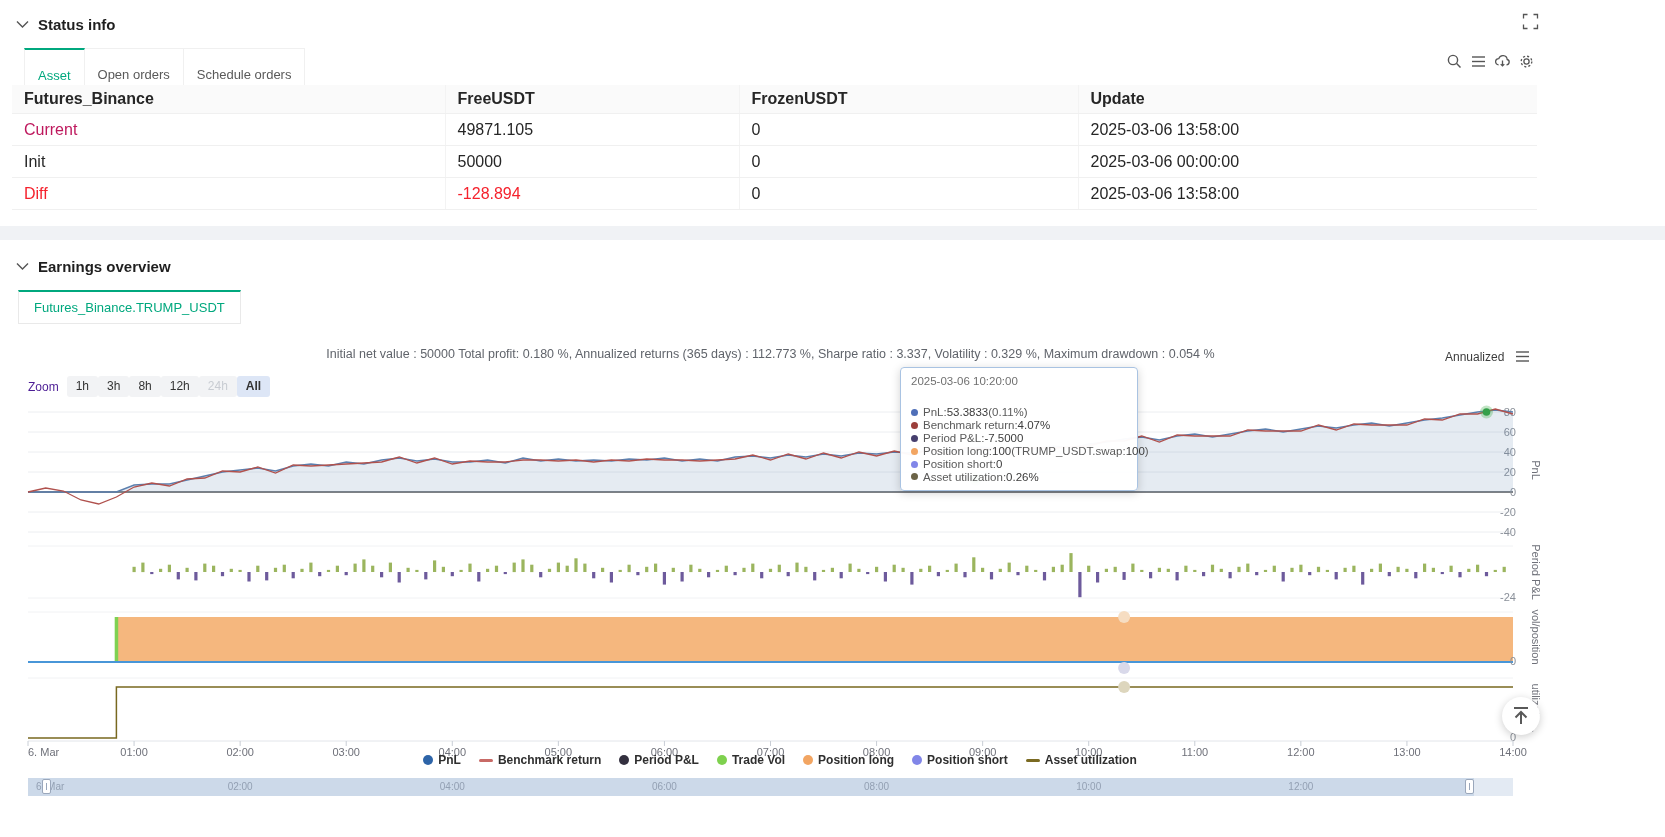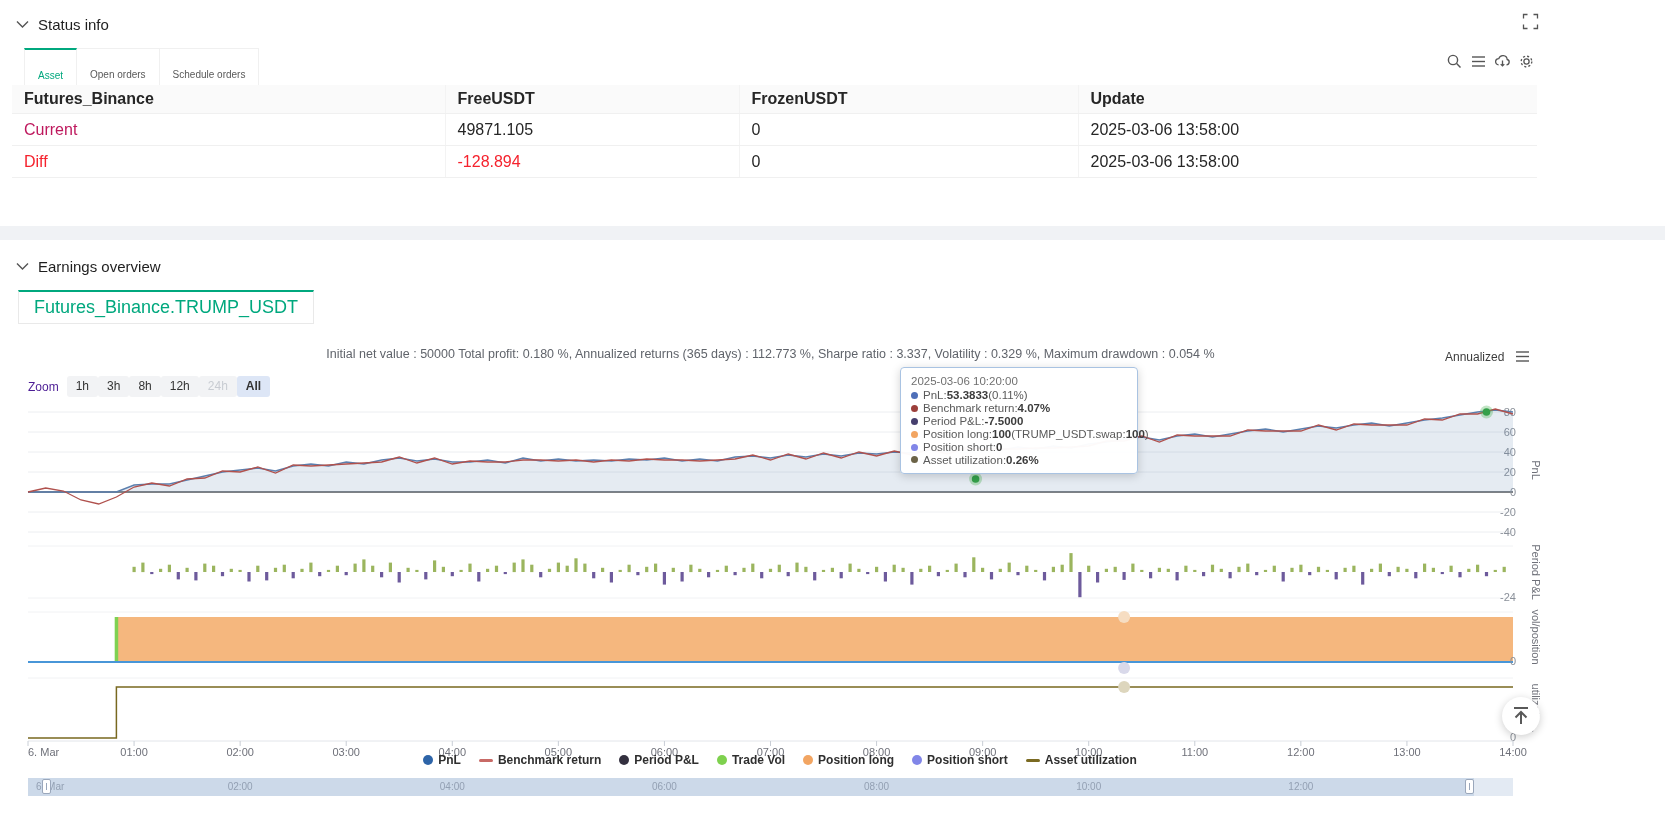--- a/index.html
+++ b/index.html
@@ -3,44 +3,44 @@
 <meta charset="utf-8">
 <style>
   html,body{margin:0;padding:0}
   .screen{position:relative;width:1665px;height:837px;background:#f0f2f5;overflow:hidden;
           font-family:"Liberation Sans",sans-serif;color:#262626}
   .card{position:absolute;left:0;width:1665px;background:#fff}
   #card-status{top:0;height:226px}
   #card-earnings{top:240px;height:597px}
 
   .sec-head{position:absolute;display:flex;align-items:center;gap:9px;height:22px}
-  .sec-head h2{font-size:15px;font-weight:400;color:#1f1f1f;margin:0}
+  .sec-head h2{font-size:15px;font-weight:700;color:#1f1f1f;margin:0}
   .chev{display:flex;align-items:center;cursor:pointer}
 
   .icon-btn{width:17px;height:17px;display:flex;align-items:center;justify-content:center;cursor:pointer}
 
   
   .tabs{position:absolute;top:48px;left:24px;display:flex}
   .tab{height:53px;box-sizing:border-box;padding:0 13px;display:flex;align-items:center;
-       border:1px solid #f0f0f0;border-left:none;font-size:10px;color:#595959;background:#fff;cursor:pointer}
+       border:1px solid #f0f0f0;border-left:none;font-size:13px;color:#595959;background:#fff;cursor:pointer}
   .tab:first-child{border-left:1px solid #f0f0f0}
   .tab.active{color:#00a87e;border-top:2px solid #00a87e}
 
   .toolbar{position:absolute;top:53px;left:1446px;display:flex;gap:7px}
 
   
   table.status{position:absolute;top:85px;left:12px;width:1525px;border-collapse:collapse;table-layout:fixed}
   table.status th,table.status td{border-bottom:1px solid #f0f0f0;border-right:1px solid #f3f3f3;
        font-size:16px;text-align:left;padding:0 12px;height:31px;overflow:hidden;white-space:nowrap}
   table.status th{background:#fafafa;height:28px;font-weight:700;color:#262626}
   table.status th:last-child,table.status td:last-child{border-right:none}
 
   
   .etab{position:absolute;top:290px;left:18px;height:34px;box-sizing:border-box;display:flex;align-items:center;
-        padding:12px 15px;border:1px solid #e9e9e9;border-top:2px solid #00a87e;color:#00a87e;font-size:18px;
+        padding:12px 15px;border:1px solid #e9e9e9;border-top:2px solid #00a87e;color:#00a87e;font-size:13px;
         background:#fff;cursor:pointer}
   .summary{position:absolute;top:347px;left:28px;width:1485px;text-align:center;font-size:12.5px;color:#60646b}
   .fsgroup{position:absolute;top:348px;left:1445px;display:flex;align-items:center;gap:10px}
   .fsgroup .fs-label{font-size:12px;color:#3c3c3c;cursor:pointer}
 
   .zoomrow{position:absolute;top:376px;left:28px;display:flex;align-items:center;gap:8px}
   .zoomrow .zlabel{font-size:12px;color:#4c1d95}
   .zbtn{height:21px;box-sizing:border-box;padding:3px 9px;background:#f2f3f5;border-radius:3px;
         font-size:12px;color:#333;cursor:pointer}
   .zbtn.disabled{color:#c8ccd2}
@@ -59,24 +59,24 @@
   .mm-label{position:absolute;top:3px;font-size:10px;color:#93a0b3;transform:translateX(-50%)}
   .mm-label.first{transform:none}
   .mm-dim{position:absolute;top:0;height:18px;background:rgba(255,255,255,0.45)}
   .mm-handle{position:absolute;top:1px;width:9px;height:15px;box-sizing:border-box;background:#fff;
              border:1px solid #9aa7bb;border-radius:2px;cursor:ew-resize}
   .mm-handle:after{content:"";position:absolute;left:3px;top:3px;width:1px;height:7px;background:#9aa7bb}
 
   .tooltip{position:absolute;top:367px;left:900px;width:238px;box-sizing:border-box;padding:7px 10px;
            background:rgba(255,255,255,0.97);border:1px solid #a9c3e2;border-radius:4px;
            box-shadow:0 2px 10px rgba(0,0,0,0.18);z-index:5}
-  .tt-title{font-size:11.5px;color:#707070;margin-bottom:2px}
+  .tt-title{font-size:11.5px;color:#707070;margin-bottom:19px}
   .tt-row{display:flex;align-items:center;font-size:11.5px;color:#5a5a5a;line-height:12.9px;white-space:nowrap}
   .tt-dot{width:7px;height:7px;border-radius:50%;margin-right:5px;flex:none}
-  .tt-row b{color:#3c3c3c;font-weight:700}
+  .tt-row b{color:#3c3c3c;font-weight:400}
 
   .fab{position:absolute;top:697px;left:1502px;width:38px;height:38px;border-radius:50%;background:#fff;
        box-shadow:0 2px 8px rgba(0,0,0,0.2);display:flex;align-items:center;justify-content:center;cursor:pointer}
 </style>
 </head>
 <body>
 
 <div class="screen">
 
   <div class="card" id="card-status"></div>
@@ -150,20 +150,26 @@
           <th>FrozenUSDT</th>
           <th>Update</th>
         </tr>
       </thead>
       <tbody>
         <tr>
           <td style="color: #be185d; cursor: pointer;">Current</td>
           <td>49871.105</td>
           <td>0</td>
           <td>2025-03-06 13:58:00</td>
+        </tr>
+        <tr>
+          <td style="color: rgb(38, 38, 38);">Init</td>
+          <td>50000</td>
+          <td>0</td>
+          <td>2025-03-06 00:00:00</td>
         </tr>
         <tr>
           <td style="color: rgb(245, 34, 45);">Diff</td>
           <td style="color: rgb(245, 34, 45);">-128.894</td>
           <td>0</td>
           <td>2025-03-06 13:58:00</td>
         </tr>
       </tbody>
     </table>
 

